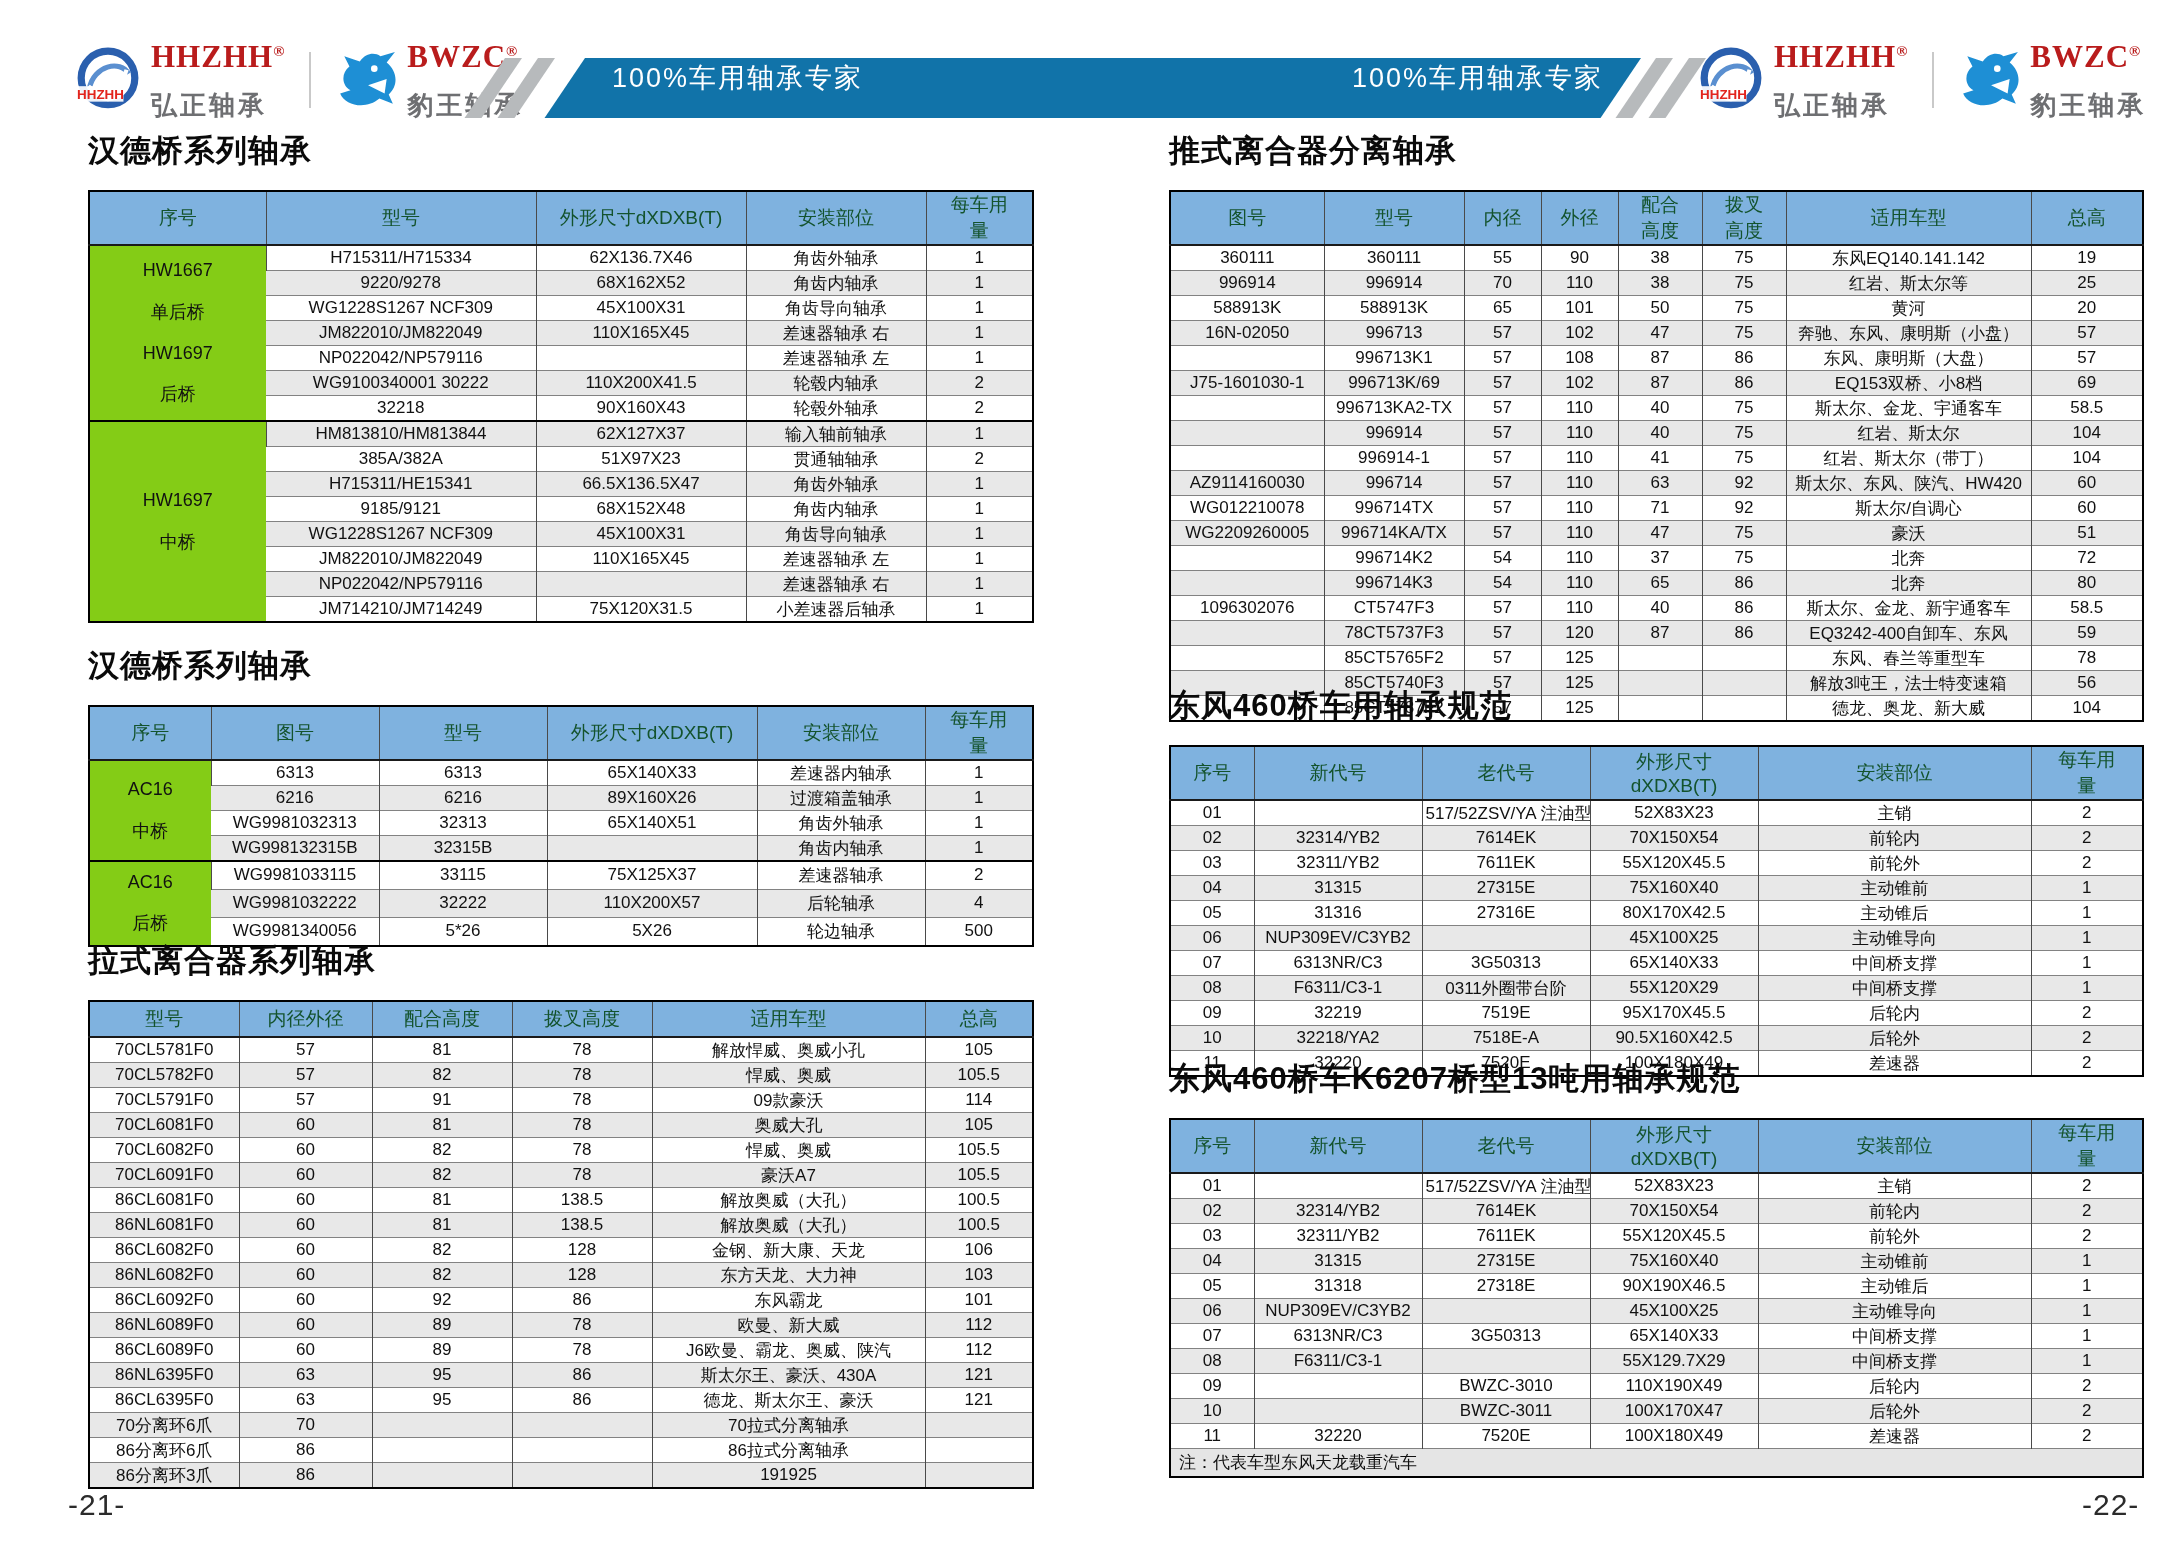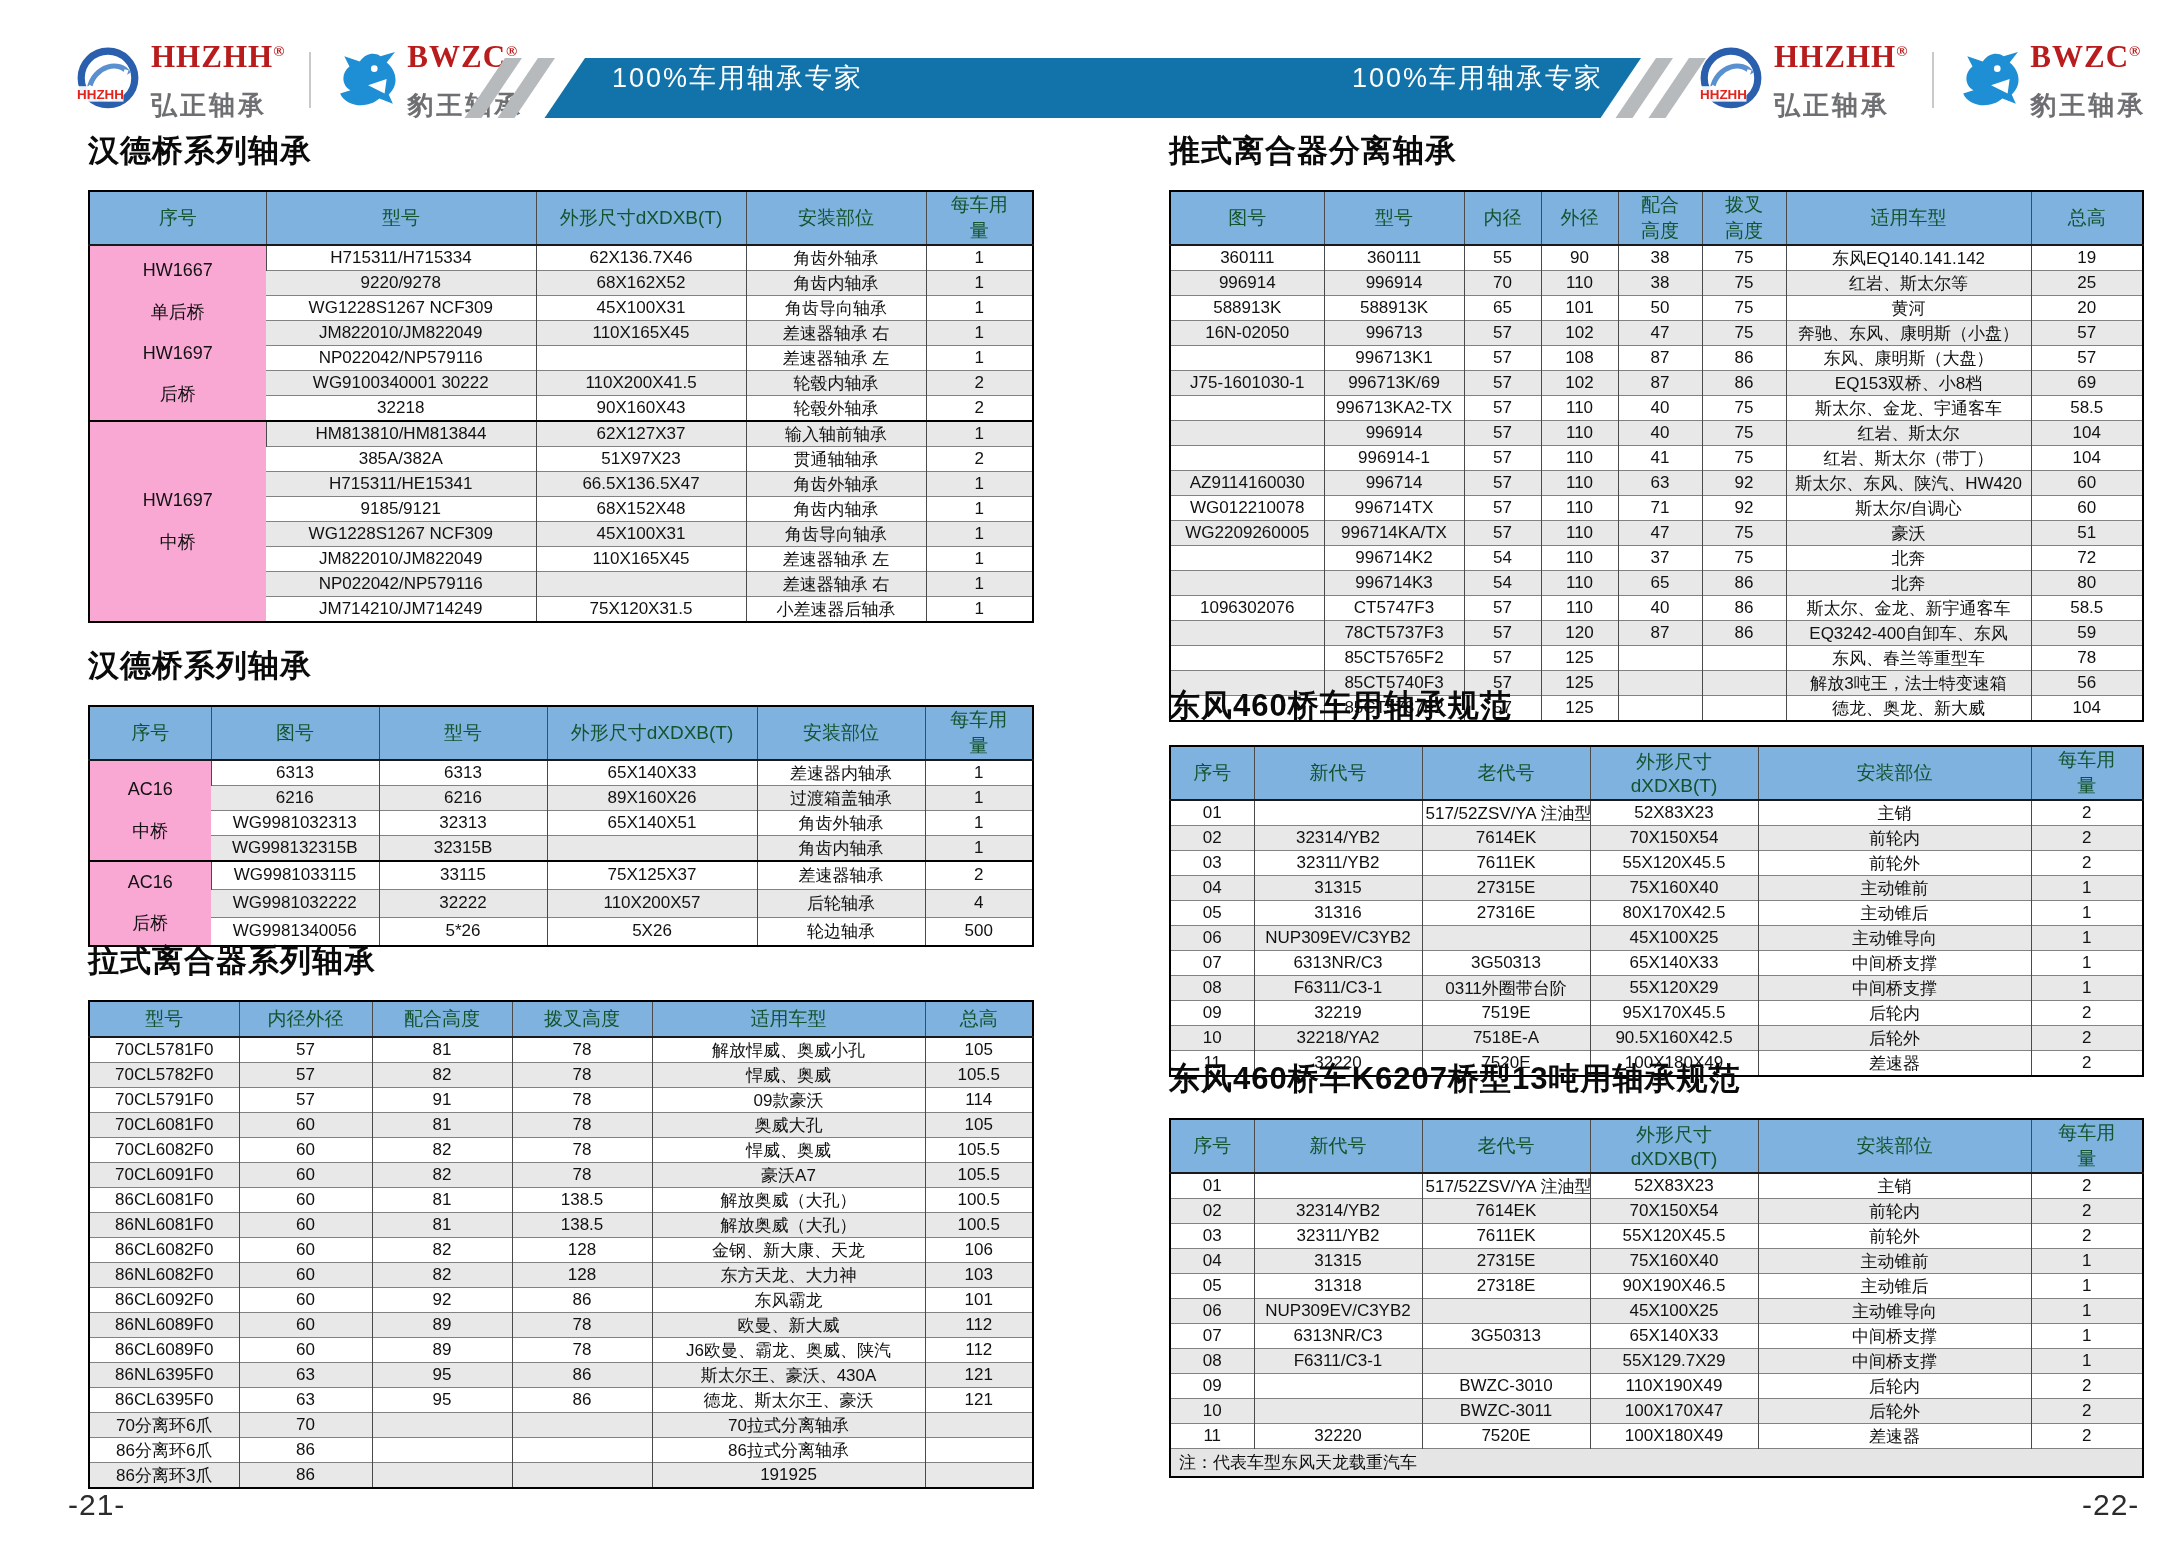--- a/index.html
+++ b/index.html
@@ -38,21 +38,21 @@
   
   table{border-collapse:collapse;table-layout:fixed;width:100%;border:2px solid #000;}
   th{background:#7fb2df;color:#14532d;font-weight:normal;font-size:19px;height:34px;
      border-bottom:2px solid #1a1a1a;padding:0 19px;}
   td{font-size:17px;height:24px;text-align:center;padding:0 3px;overflow:hidden;
      border-top:1px solid #828282;white-space:nowrap;}
   th + th, td + td{border-left:1px solid #4a4a4a;}
   tbody tr:nth-child(even){background:#e8e8e8;}
   tbody tr:nth-child(odd){background:#ffffff;}
   tr.group-start td{border-top:2px solid #000;}
-  td.group-cell{background:#f9a8d4;white-space:pre-line;line-height:2.3;font-size:18px;}
+  td.group-cell{background:#84cc16;white-space:pre-line;line-height:2.3;font-size:18px;}
   tbody tr.note-row{background:#e5e5e5;}
   tr.note-row td{text-align:left;padding-left:8px;height:27px;}
 
   
   .page-num{position:absolute;top:1488px;font-size:30px;color:#2b2b2b;letter-spacing:1px;}
   #page-num-left{left:68px;}
   #page-num-right{left:2082px;}
 </style>
 </head>
 <body>

